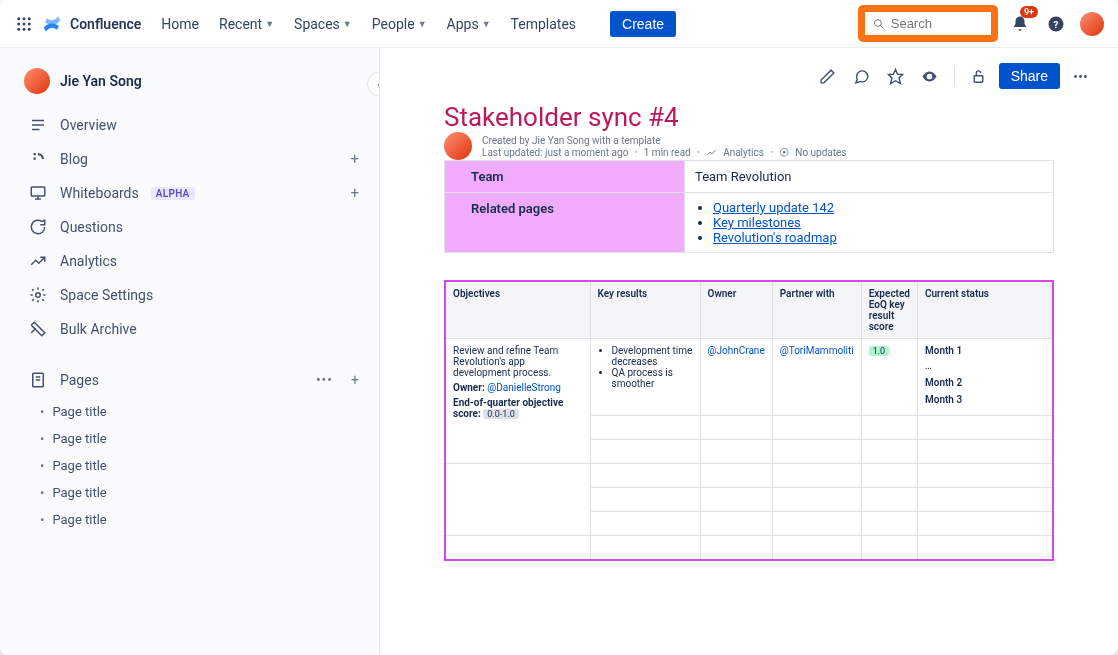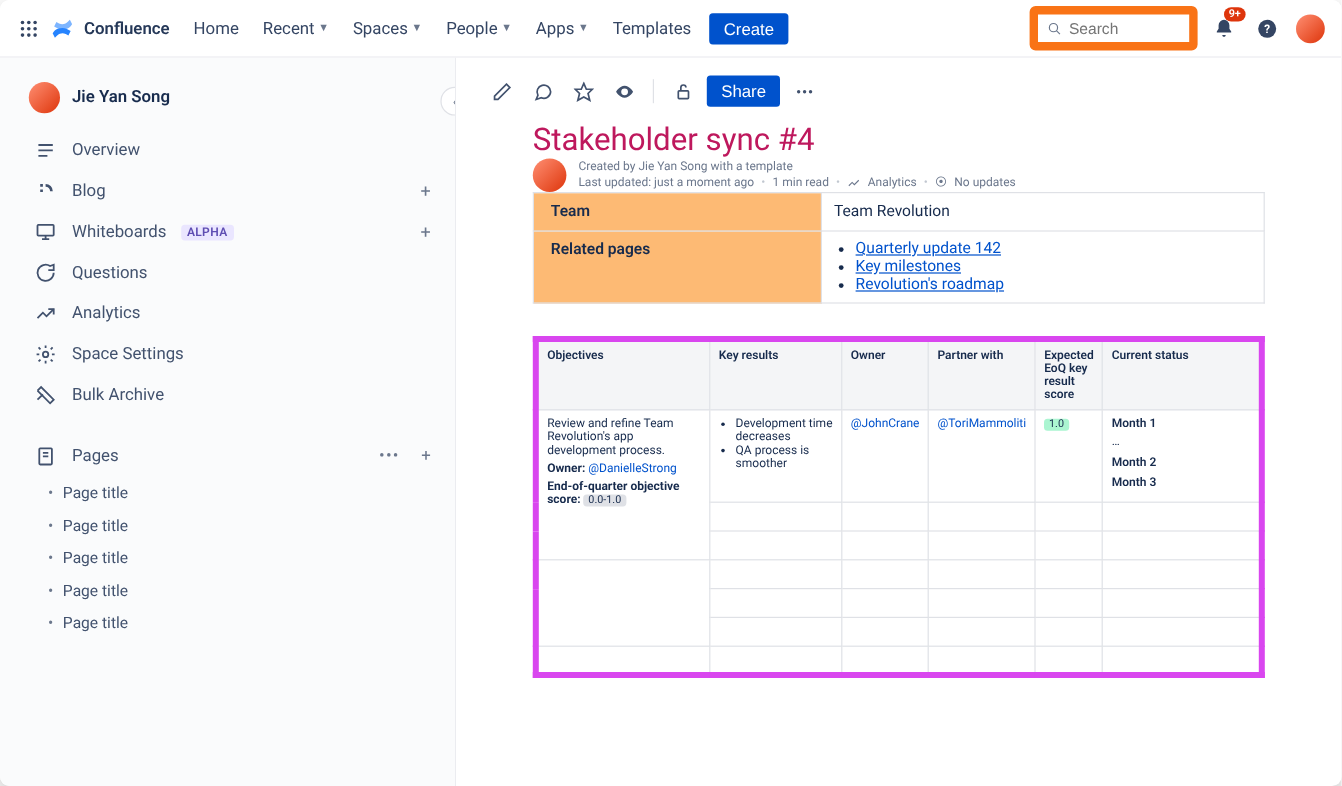--- a/index.html
+++ b/index.html
@@ -3,21 +3,21 @@
 <meta charset="utf-8">
 <style>
 * { box-sizing: border-box; margin: 0; padding: 0; }
 body { font-family: -apple-system, BlinkMacSystemFont, "Segoe UI", Roboto, sans-serif; font-size: 14px; color: #172B4D; background: #fff; width: 1118px; height: 655px; overflow: hidden; }
 .app { display: flex; flex-direction: column; height: 100%; border-radius: 8px; overflow: hidden; box-shadow: 0 8px 24px rgba(0,0,0,0.25); }
 .topbar { display: flex; align-items: center; height: 48px; padding: 0 12px; border-bottom: 1px solid #EBECF0; background: #fff; gap: 4px; }
 .topbar .apps-icon, .topbar .logo-icon { width: 24px; height: 24px; display: flex; align-items: center; justify-content: center; color: #344563; }
 .topbar .brand { font-weight: 600; color: #253858; margin-left: 2px; margin-right: 8px; font-size: 14px; }
 .topbar .nav-item { padding: 4px 8px; font-size: 14px; color: #344563; display: flex; align-items: center; gap: 2px; cursor: pointer; border-radius: 3px; }
 .topbar .chev { font-size: 9px; color: #6B778C; margin-left: 1px; }
-.create-btn { background: #0052CC; color: #fff; border: none; padding: 5px 12px; border-radius: 3px; font-size: 14px; font-weight: 500; cursor: pointer; margin-left: 3px; }
+.create-btn { background: #0052CC; color: #fff; border: none; padding: 5px 12px; border-radius: 3px; font-size: 14px; font-weight: 500; cursor: pointer; margin-left: 22px; }
 .topbar .spacer { flex: 1; }
 .search-box { display: flex; align-items: center; border: 7px solid #f97316; border-radius: 5px; padding: 4px 8px; width: 140px; background: #fff; }
 .search-box input { border: none; outline: none; font-size: 13px; width: 100%; background: transparent; }
 .topbar .icon-btn { width: 28px; height: 28px; display: flex; align-items: center; justify-content: center; border-radius: 50%; cursor: pointer; color: #344563; margin-left: 4px; position: relative; }
 .badge9 { position: absolute; top: -4px; right: -4px; background: #DE350B; color: #fff; font-size: 9px; border-radius: 8px; padding: 1px 4px; font-weight: 600; }
 .avatar { width: 24px; height: 24px; border-radius: 50%; background: linear-gradient(135deg,#FF8F73,#DE350B); display:inline-block; }
 .body { display: flex; flex: 1; overflow: hidden; }
 .sidebar { width: 380px; background: #FAFBFC; border-right: 1px solid #EBECF0; padding: 16px 8px 16px 16px; position: relative; overflow-y: auto; }
 .collapse-btn { position: absolute; right: -12px; top: 24px; width: 24px; height: 24px; border-radius: 50%; background: #fff; border: 1px solid #DFE1E6; display: flex; align-items: center; justify-content: center; cursor: pointer; font-size: 11px; color: #6B778C; }
 .space-hdr { display: flex; align-items: center; gap: 10px; padding: 4px 8px 14px; }
@@ -26,38 +26,38 @@
 .side-item { display: flex; align-items: center; gap: 12px; padding: 7px 12px; font-size: 14px; color: #42526E; border-radius: 3px; cursor: pointer; }
 .side-icon { width: 20px; height: 20px; display: flex; align-items: center; justify-content: center; color: #42526E; flex-shrink: 0; }
 .alpha-badge { background: #EAE6FF; color: #5E4DB2; font-size: 10px; padding: 1px 5px; border-radius: 3px; font-weight: 600; letter-spacing: 0.3px; }
 .side-item .plus { margin-left: auto; color: #6B778C; font-size: 15px; }
 .pages-hdr { display: flex; align-items: center; gap: 12px; padding: 8px 12px; margin-top: 16px; font-size: 14px; color: #42526E; }
 .pages-hdr .dots { margin-left: auto; color: #6B778C; letter-spacing: 1px; }
 .pages-hdr .plus { color: #6B778C; margin-left: 6px; }
 .page-row { display: flex; align-items: center; gap: 8px; padding: 6px 12px 6px 24px; font-size: 13px; color: #42526E; cursor: pointer; border-radius: 3px; }
 .page-row .bull { color: #6B778C; }
 .main { flex: 1; overflow: auto; position: relative; }
-.page-actions { display: flex; align-items: center; gap: 6px; padding: 14px 24px 0; }
+.page-actions { display: flex; align-items: center; gap: 6px; justify-content: flex-end; padding: 14px 24px 0; }
 .page-actions .act { width: 28px; height: 28px; display: flex; align-items: center; justify-content: center; cursor: pointer; color: #42526E; border-radius: 3px; }
 .share-btn { background: #0052CC; color: #fff; border: none; padding: 5px 12px; border-radius: 3px; font-size: 14px; font-weight: 500; cursor: pointer; }
 .content { padding: 12px 64px 24px 64px; }
 .title { font-size: 26px; font-weight: 400; color: #be185d; margin-bottom: 0; }
 .byline { display: flex; align-items: center; gap: 10px; font-size: 10px; color: #6B778C; }
 .byline .avatar { width: 28px; height: 28px; }
 .byline .rows { display: flex; flex-direction: column; gap: 1px; }
 .byline .row2 { display: flex; align-items: center; gap: 6px; flex-wrap: wrap; }
 .byline .sep { color: #C1C7D0; }
 .byline a { color: #6B778C; text-decoration: none; }
 .info-table { width: 100%; border-collapse: collapse; border: 1px solid #DFE1E6; margin-bottom: 14px; }
-.info-table th { background: #fdba74; text-align: left; padding: 8px 14px; font-size: 13px; font-weight: 600; border: 1px solid #DFE1E6; width: 240px; vertical-align: top; }
+.info-table th { background: #f0abfc; text-align: left; padding: 8px 26px; font-size: 13px; font-weight: 600; border: 1px solid #DFE1E6; width: 240px; vertical-align: top; }
 .info-table td { padding: 7px 10px; font-size: 13px; border: 1px solid #DFE1E6; }
 .date-chip { background: #F4F5F7; padding: 2px 6px; border-radius: 3px; font-size: 12px; }
 .info-table ul { padding-left: 18px; }
 .info-table a { color: #0052CC; text-decoration: underline; }
-.okr-table { width: 100%; border-collapse: collapse; border: 5px solid #d946ef; font-size: 10px; margin-top: 27px; }
+.okr-table { width: 100%; border-collapse: collapse; border: 2px solid #d946ef; font-size: 10px; margin-top: 27px; }
 .okr-table th { background: #F4F5F7; text-align: left; padding: 6px 7px; font-weight: 600; border: 1px solid #DFE1E6; vertical-align: top; color: #172B4D; }
 .okr-table td { padding: 6px 7px; border: 1px solid #DFE1E6; vertical-align: top; }
 .okr-table ul { padding-left: 14px; }
 .mention { color: #0052CC; }
 .score-chip { background: #DFE1E6; padding: 0 4px; border-radius: 3px; font-size: 9px; }
 .score-chip.green { background: #ABF5D1; }
 .okr-table td p { margin-bottom: 4px; }
 .month { font-weight: 600; margin-bottom: 4px; }
 .empty-row td { height: 24px; }
 svg { display: block; }

